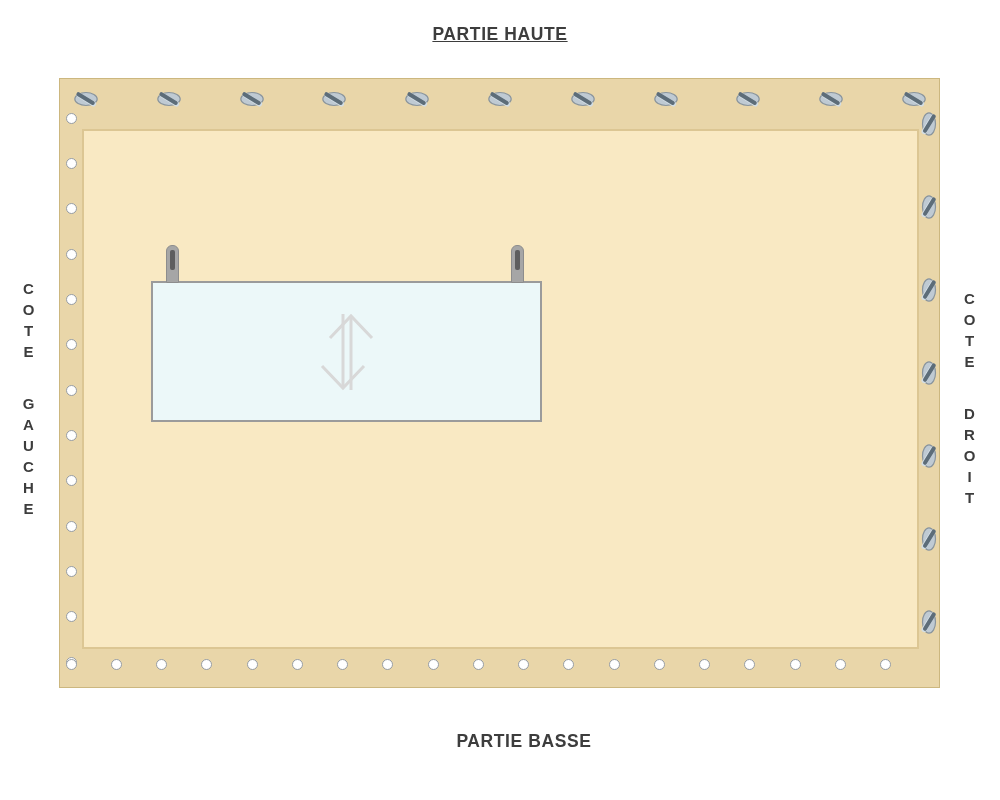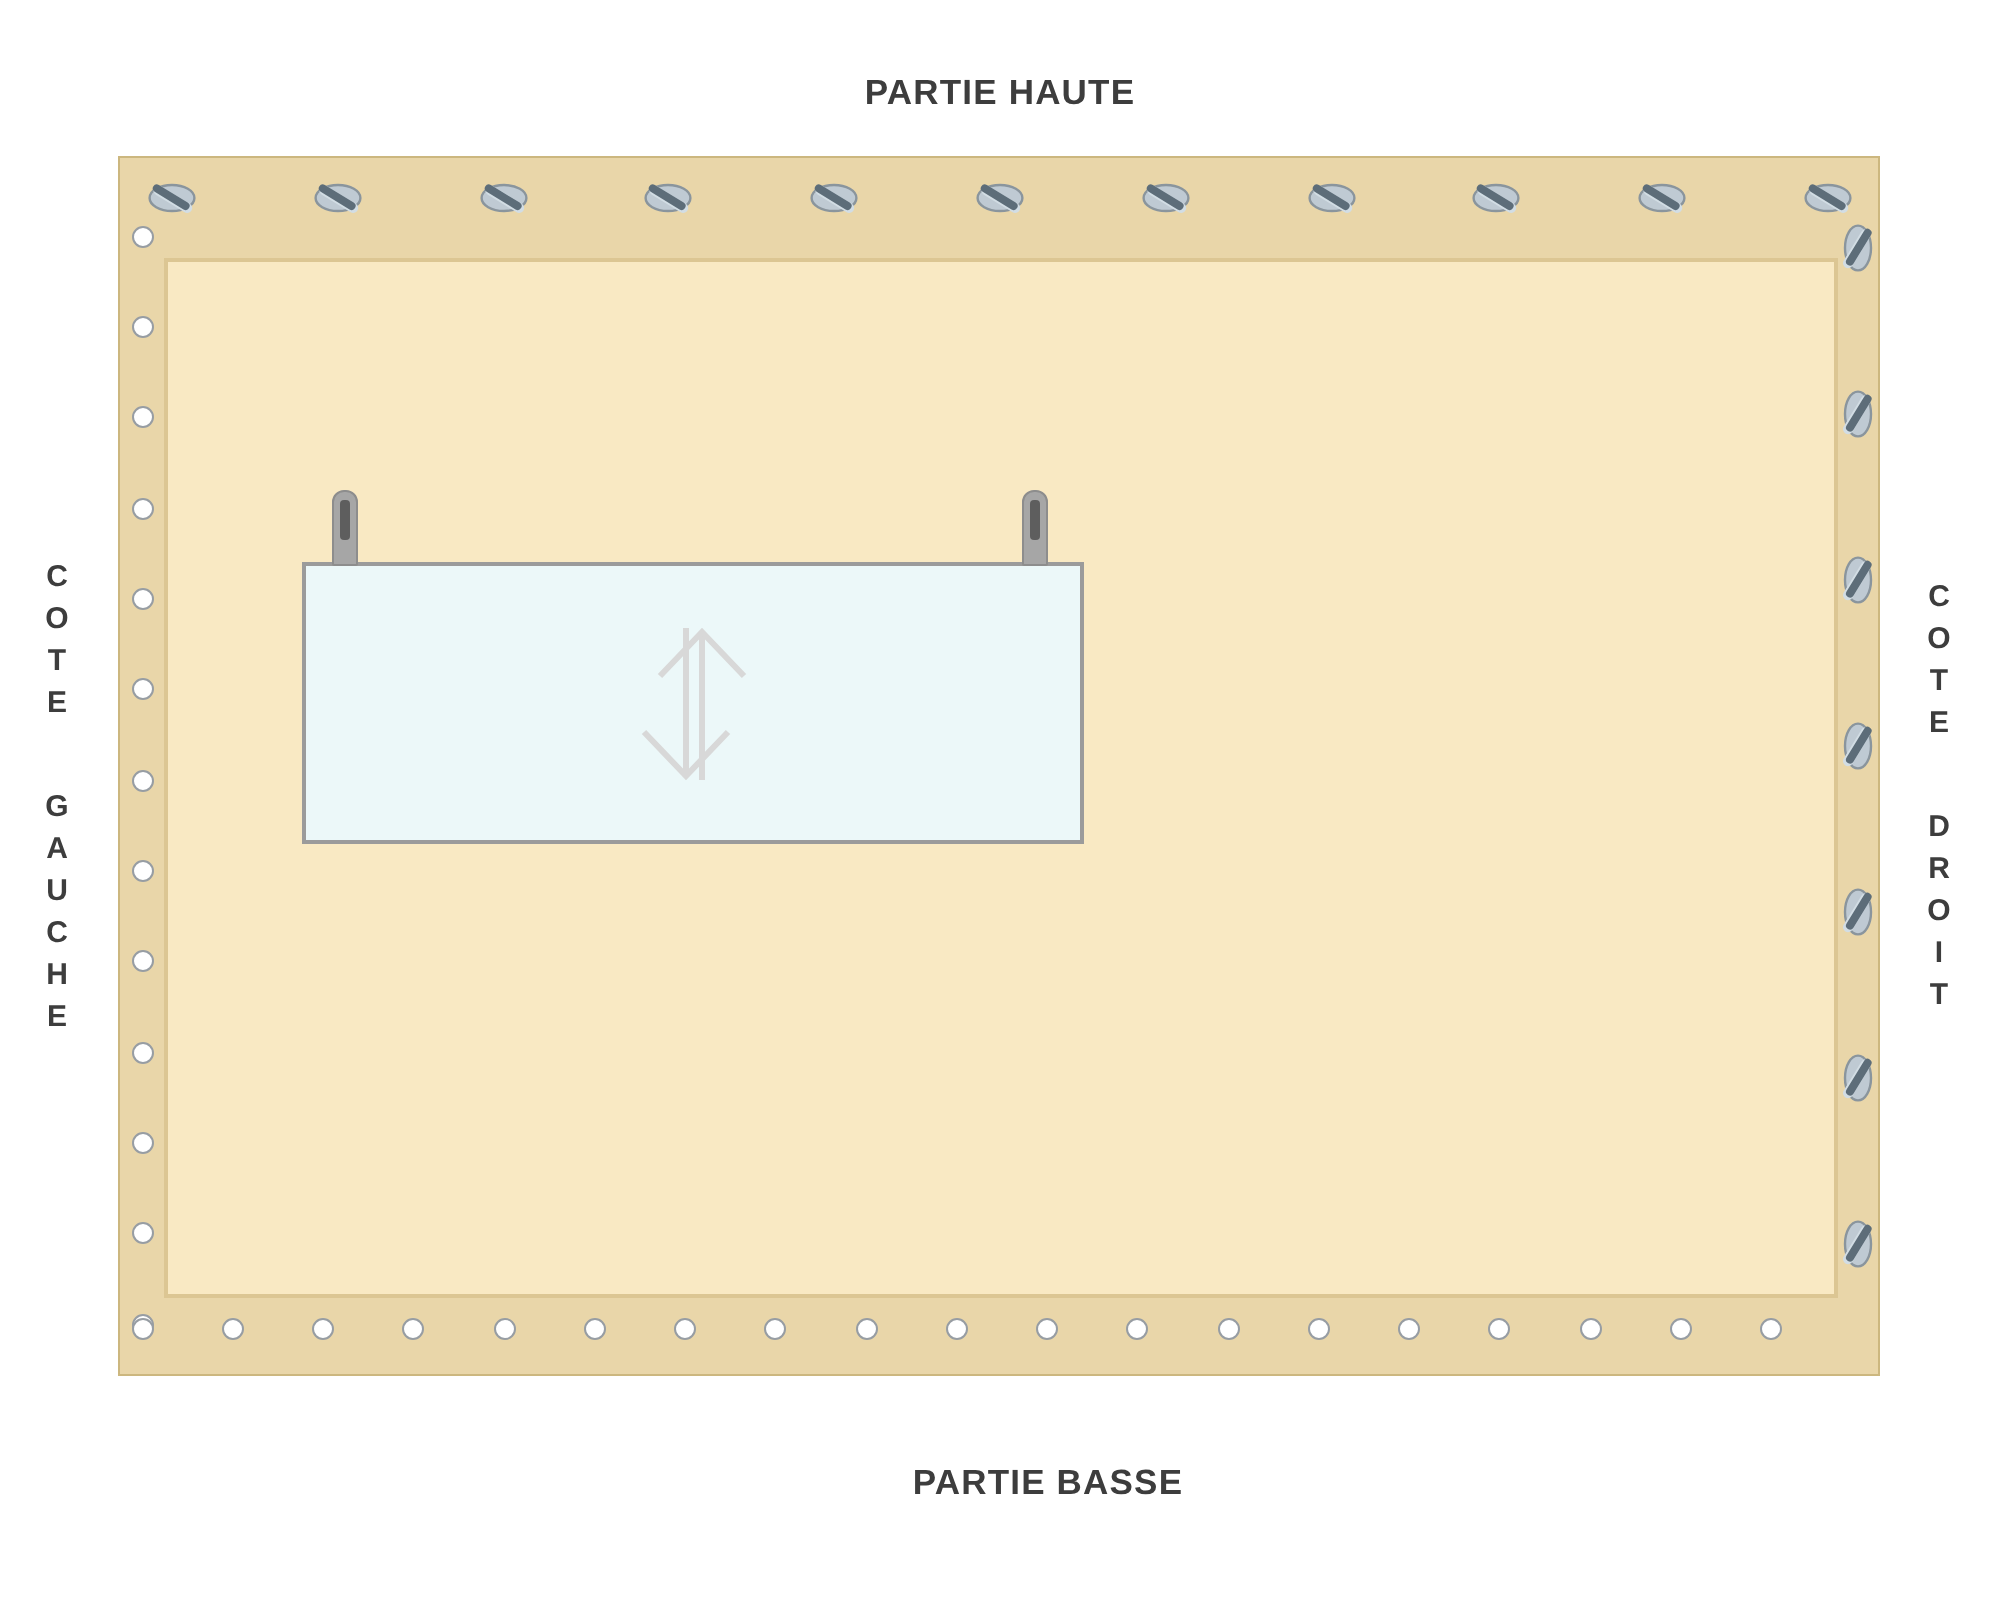--- a/index.html
+++ b/index.html
@@ -16,21 +16,21 @@
   body{
     position:relative;
     background:var(--background);
     font-family:"Liberation Sans", sans-serif;
     color:var(--label-text);
   }
   .h-label{
     position:absolute;left:0;width:1000px;text-align:center;
     font-size:17.5px;font-weight:700;letter-spacing:.6px;color:var(--label-text);
   }
-  .h-label.top{top:36px;}
+  .h-label.top{top:24px;text-decoration:underline;}
   .h-label.bottom{top:731px;margin-left:24px;}
   .v-wrap{position:absolute;top:0;height:800px;display:flex;align-items:center;}
   .v-wrap.left{left:20px;}
   .v-wrap.right{right:22px;}
   .v-label{
     writing-mode:vertical-rl;text-orientation:upright;
     font-size:15px;font-weight:700;letter-spacing:4px;word-spacing:10px;
     color:var(--label-text);white-space:pre;
   }
   .tarp{

